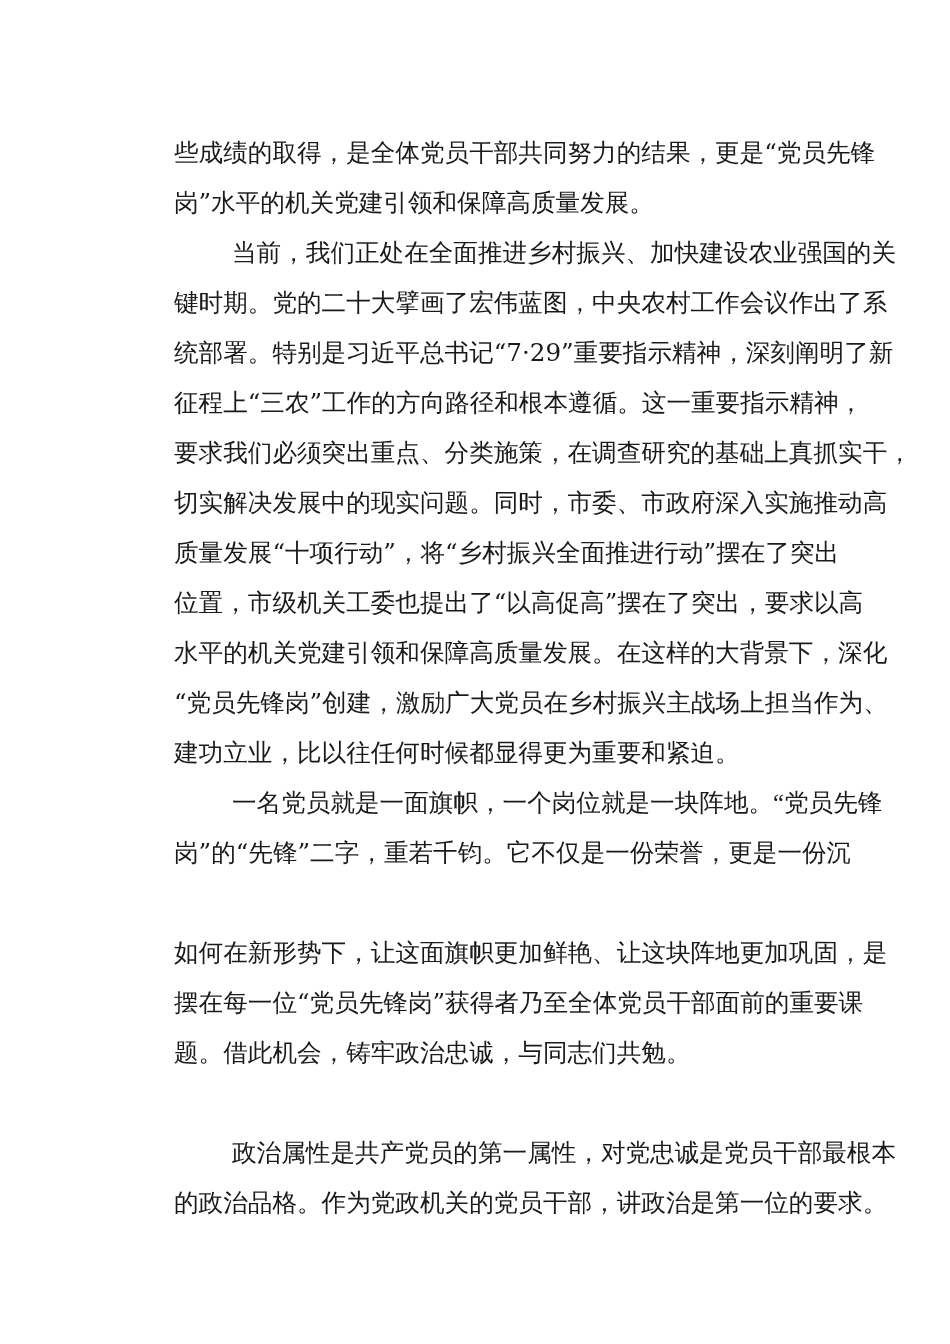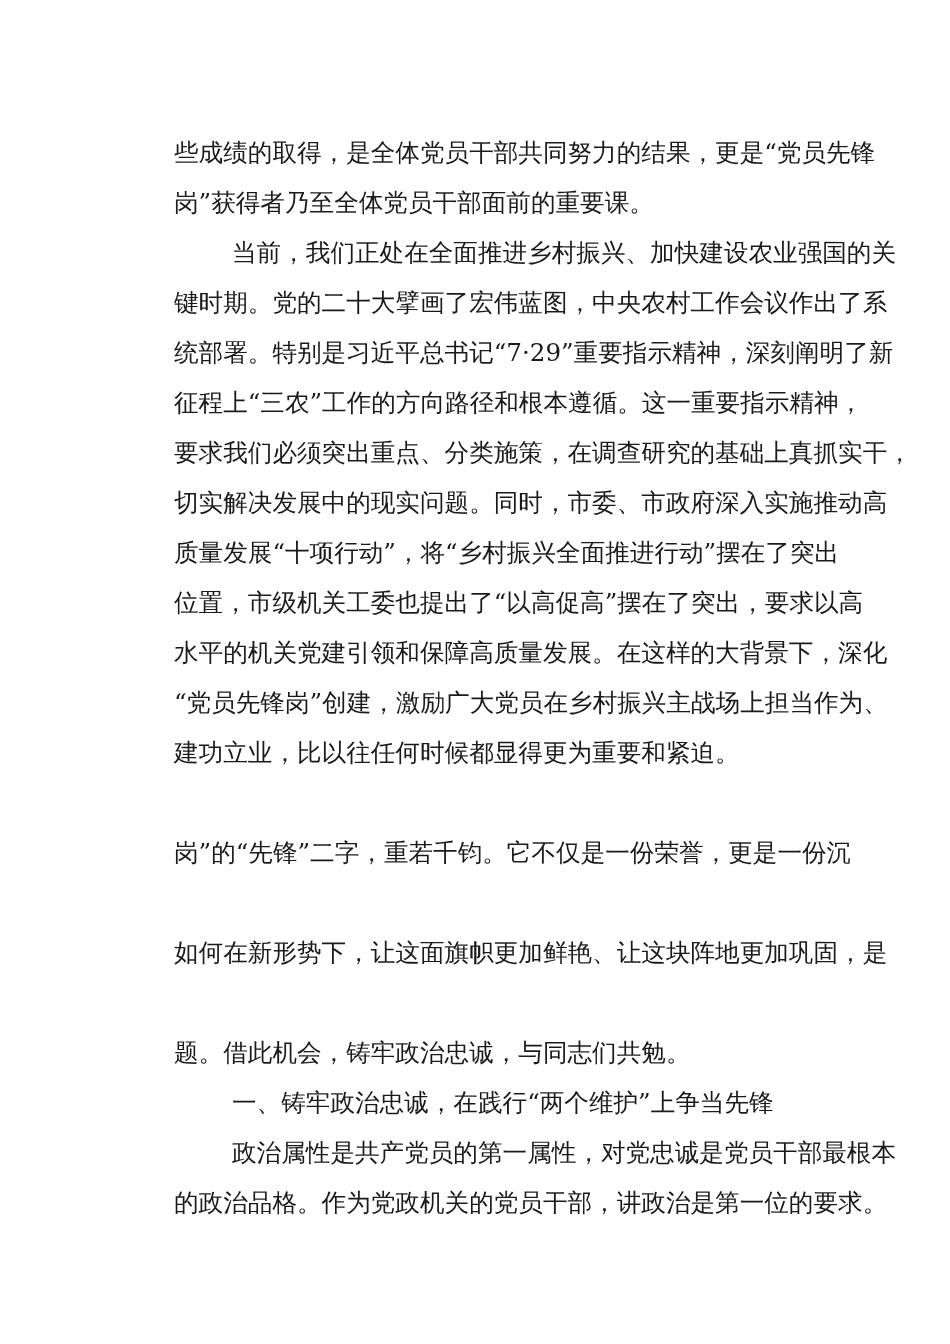--- a/index.html
+++ b/index.html
@@ -35,31 +35,32 @@
       letter-spacing: 0px;
     }
     .indent { left: 200px; font-family: Liberation Serif, serif; }
     .heading { left: 200px; }
   </style>
 </head>
 <body>
 
 <div class="page">
   <div class="line" style="top:136px">些成绩的取得，是全体党员干部共同努力的结果，更是“党员先锋</div>
-  <div class="line" style="top:186px">岗”获得者乃至全体党员干部面前的重要课。</div>
+  <div class="line" style="top:186px">岗”水平的机关党建引领和保障高质量发展。</div>
   <div class="line indent" style="top:236px">当前，我们正处在全面推进乡村振兴、加快建设农业强国的关</div>
   <div class="line" style="top:286px">键时期。党的二十大擘画了宏伟蓝图，中央农村工作会议作出了系</div>
   <div class="line" style="top:336px">统部署。特别是习近平总书记“7·29”重要指示精神，深刻阐明了新</div>
   <div class="line" style="top:386px">征程上“三农”工作的方向路径和根本遵循。这一重要指示精神，</div>
   <div class="line" style="top:486px">切实解决发展中的现实问题。同时，市委、市政府深入实施推动高</div>
   <div class="line" style="top:436px">要求我们必须突出重点、分类施策，在调查研究的基础上真抓实干，</div>
   <div class="line" style="top:536px">质量发展“十项行动”，将“乡村振兴全面推进行动”摆在了突出</div>
   <div class="line" style="top:586px">位置，市级机关工委也提出了“以高促高”摆在了突出，要求以高</div>
   <div class="line" style="top:636px">水平的机关党建引领和保障高质量发展。在这样的大背景下，深化</div>
   <div class="line" style="top:686px">“党员先锋岗”创建，激励广大党员在乡村振兴主战场上担当作为、</div>
   <div class="line" style="top:736px">建功立业，比以往任何时候都显得更为重要和紧迫。</div>
+  <div class="line indent" style="top:786px">一名党员就是一面旗帜，一个岗位就是一块阵地。“党员先锋</div>
   <div class="line" style="top:836px">岗”的“先锋”二字，重若千钧。它不仅是一份荣誉，更是一份沉</div>
   <div class="line" style="top:936px">如何在新形势下，让这面旗帜更加鲜艳、让这块阵地更加巩固，是</div>
+  <div class="line" style="top:986px">摆在每一位“党员先锋岗”获得者乃至全体党员干部面前的重要课</div>
   <div class="line" style="top:1036px">题。借此机会，铸牢政治忠诚，与同志们共勉。</div>
-  <div class="line heading" style="top:1086px">一、铸牢政治忠诚，在践行“两个维护”上争当先锋</div>
   <div class="line" style="top:1186px">的政治品格。作为党政机关的党员干部，讲政治是第一位的要求。</div>
   <div class="line indent" style="top:1136px">政治属性是共产党员的第一属性，对党忠诚是党员干部最根本</div>
 </div>
 
 </body></html>

